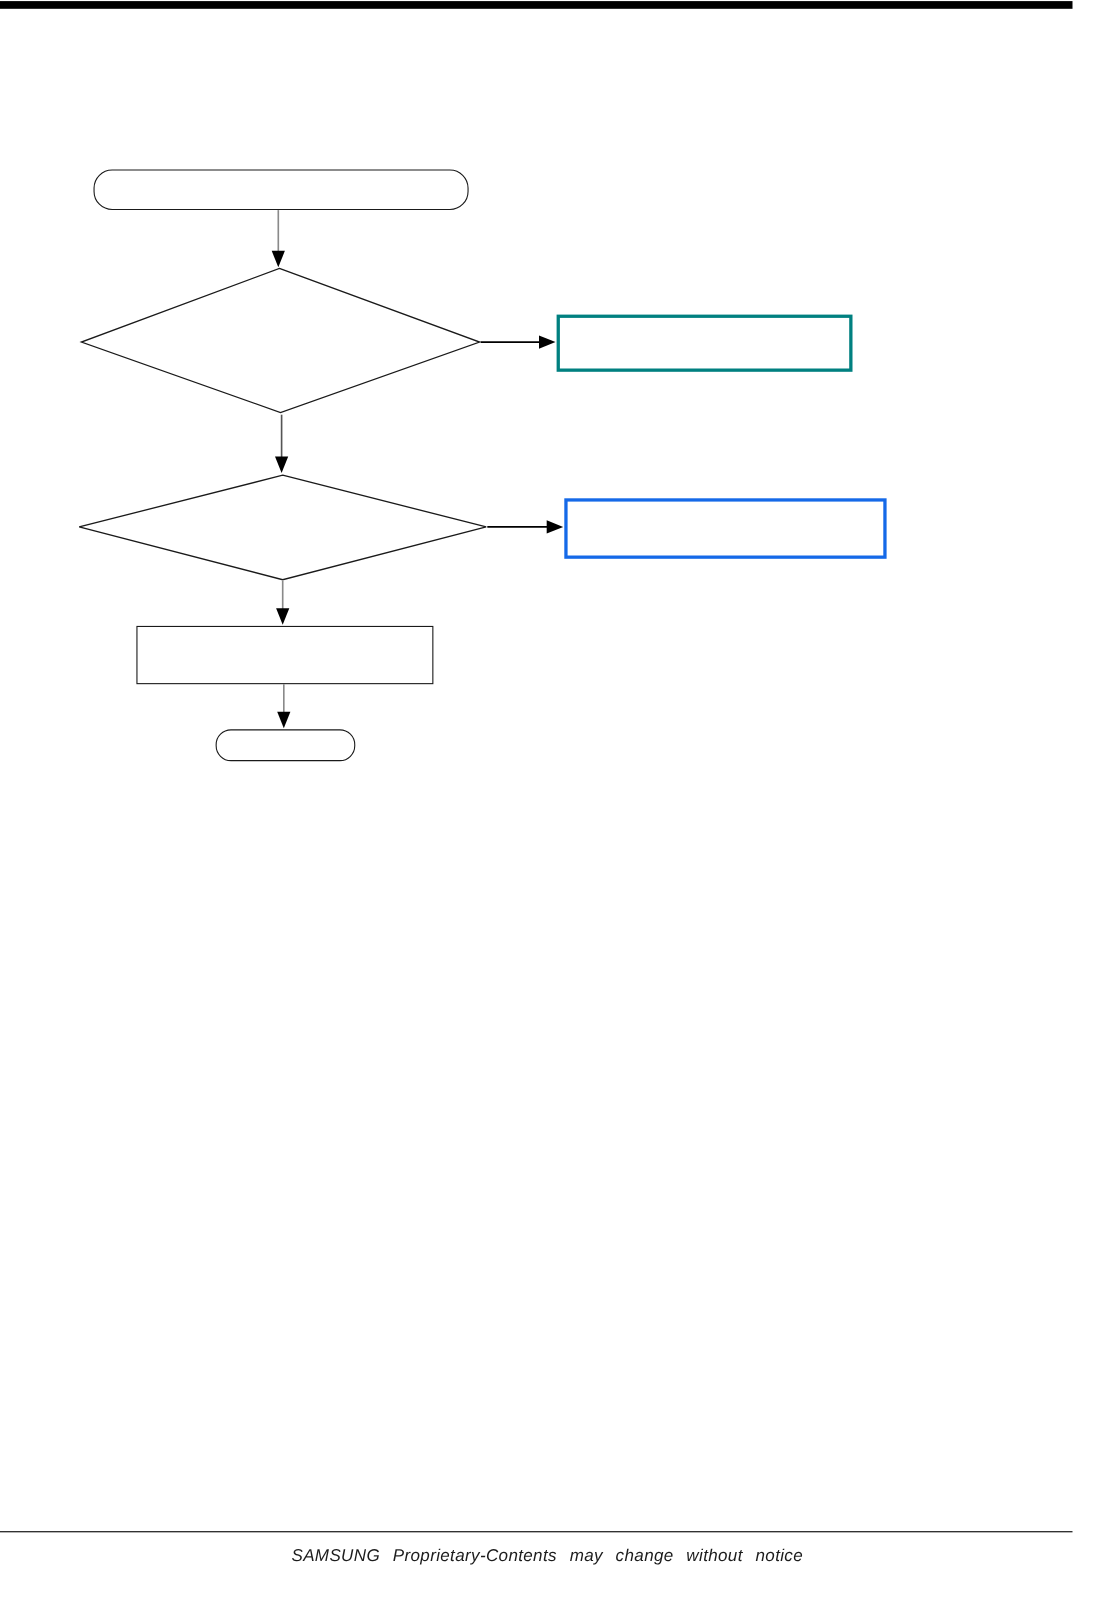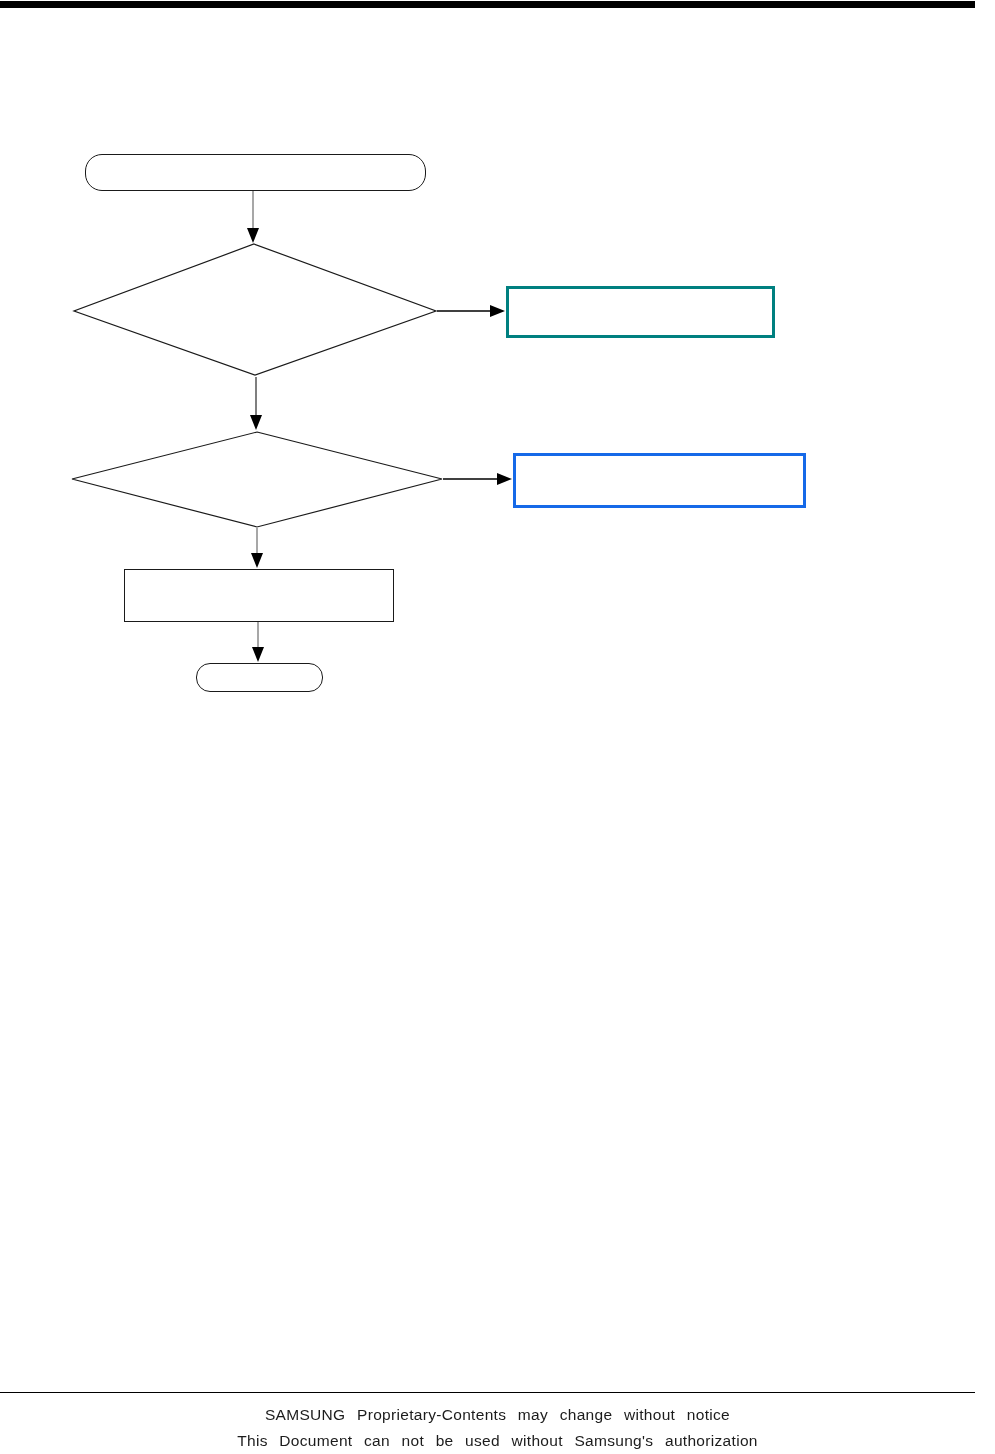--- a/index.html
+++ b/index.html
@@ -7,20 +7,21 @@
     padding: 0;
     background: #ffffff;
   }
   #page {
     position: relative;
     width: 975px;
     height: 1454px;
     background: #ffffff;
     overflow: hidden;
     font-family: "Liberation Sans", sans-serif;
+    font-style: italic;
   }
   .abs { position: absolute; }
 
   #top-bar {
     left: 0; top: 1px;
     width: 988px; height: 7px;
     background: #000000;
   }
 
   
@@ -139,15 +140,14 @@
   <div id="process-box" class="abs proc">
     <span class="node-label"></span>
   </div>
 
   <div id="end-terminator" class="abs terminator">
     <span class="node-label"></span>
   </div>
 
   <div id="footer-rule" class="abs"></div>
   <div id="footer-line1" class="abs footer-text">SAMSUNG Proprietary-Contents may change without notice</div>
-  <div id="footer-line2" class="abs footer-text">This Document can not be used without Samsung's authorization</div>
 
 </div>
 
 </body></html>

